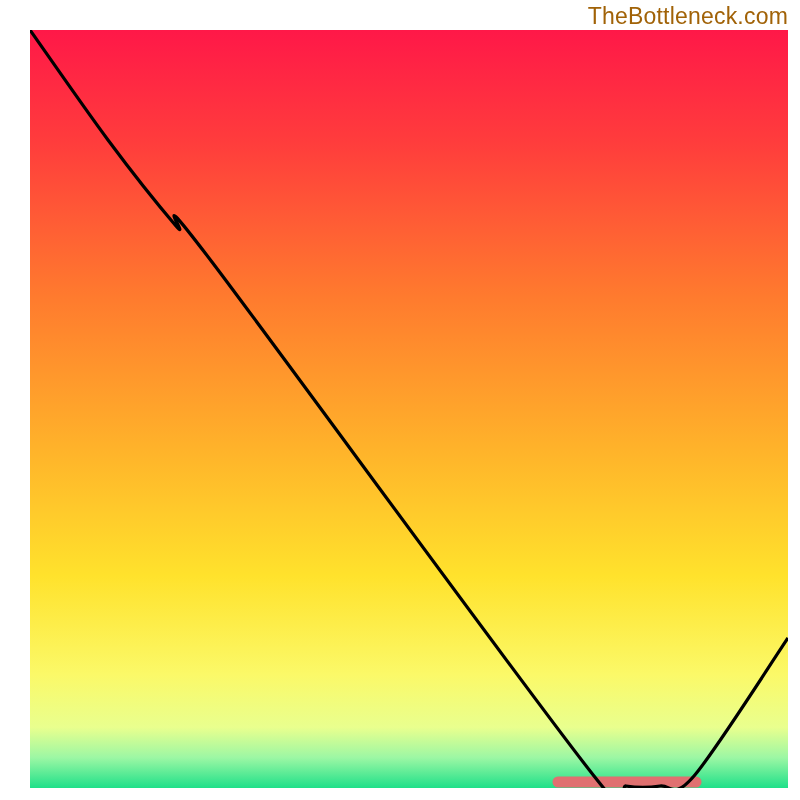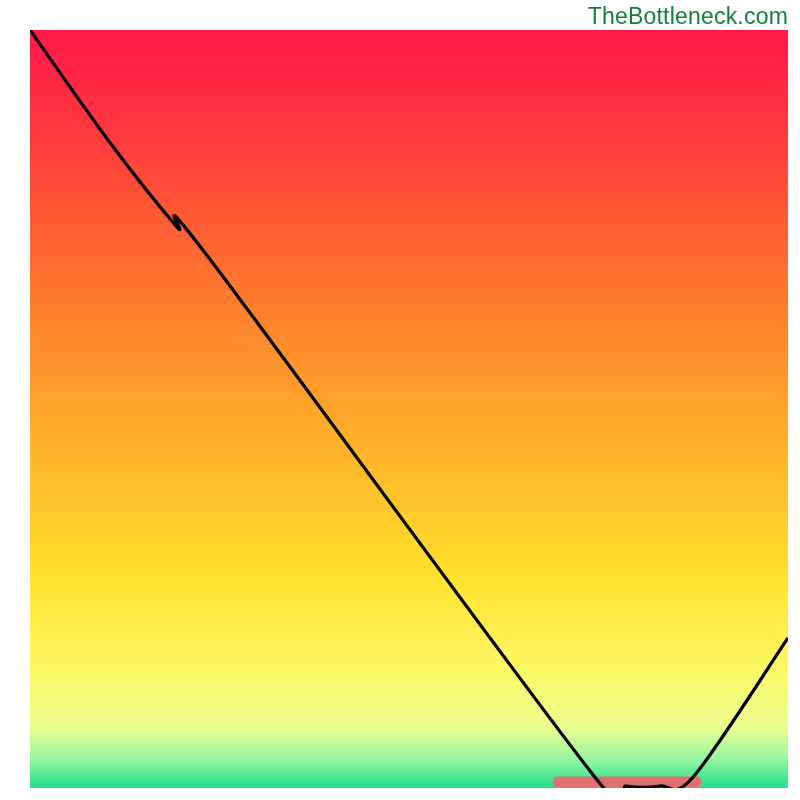--- a/index.html
+++ b/index.html
@@ -14,21 +14,21 @@
     position: relative;
     width: 800px;
     height: 800px;
   }
   .watermark {
     position: absolute;
     top: 3px;
     right: 12px;
     font-size: 23px;
     font-weight: 500;
-    color: #15803d;
+    color: #a16207;
     letter-spacing: 0.2px;
     user-select: none;
   }
   svg.plot {
     position: absolute;
     left: 0;
     top: 0;
     width: 800px;
     height: 800px;
   }

